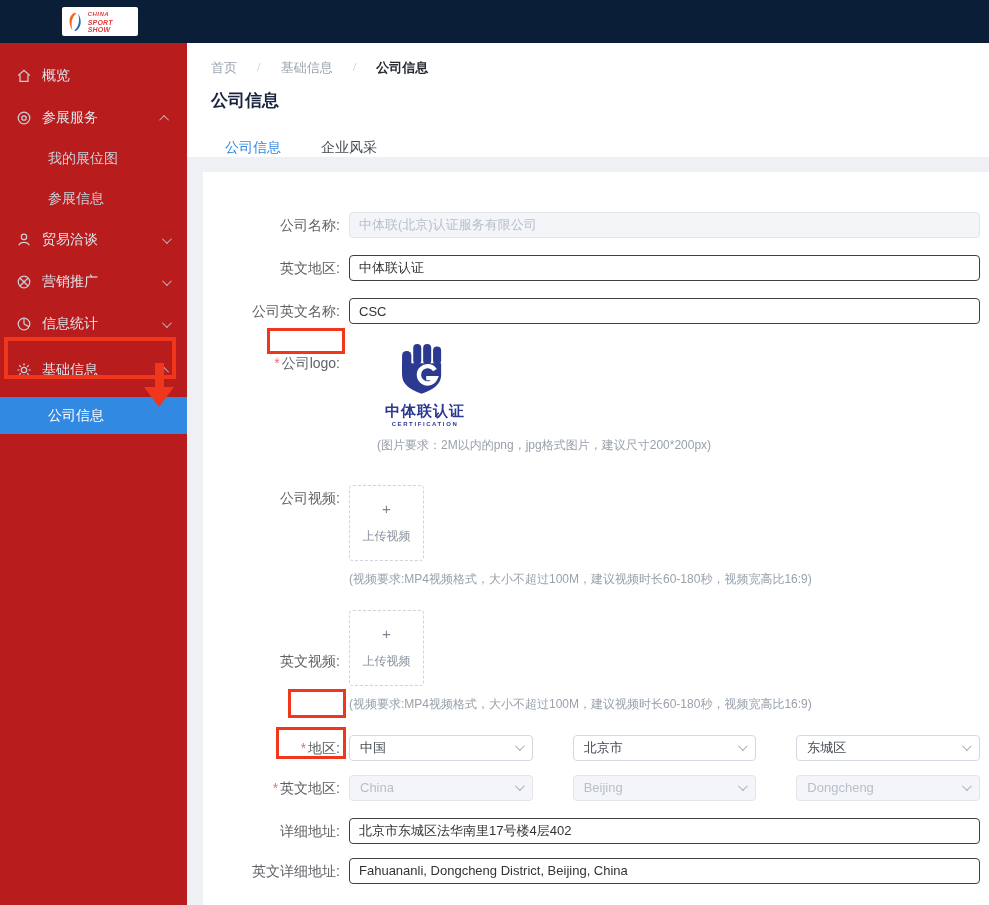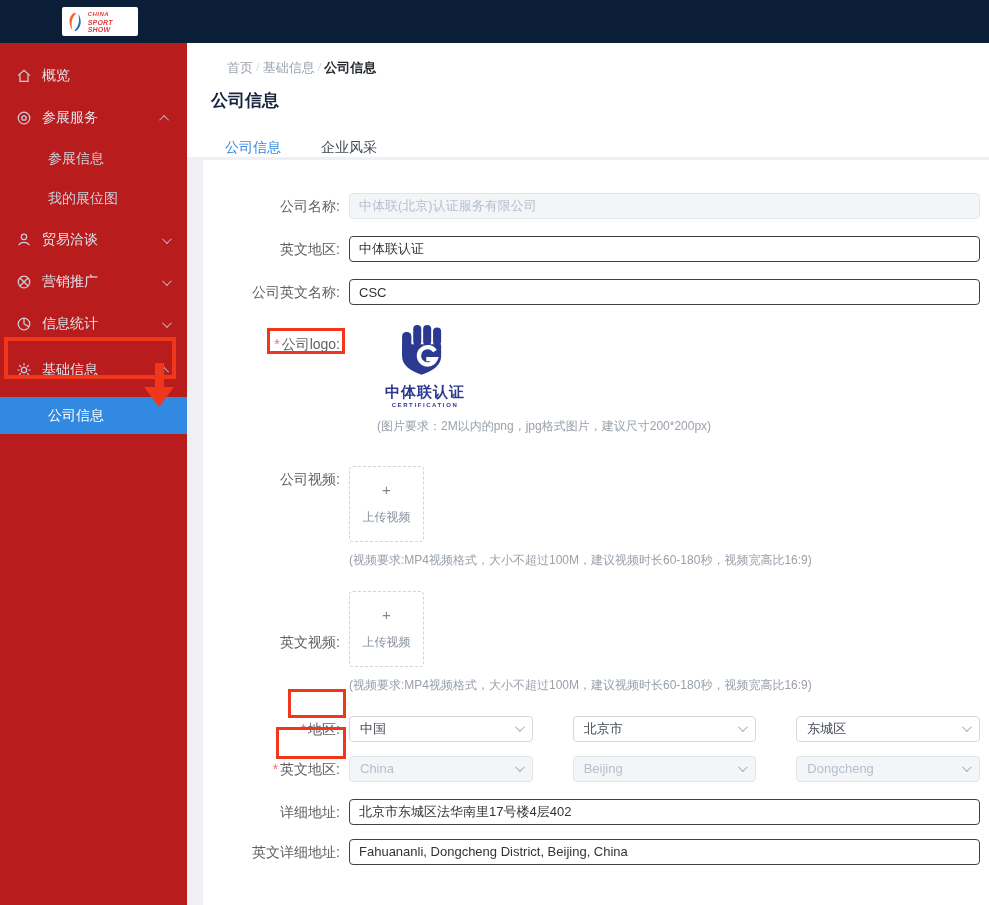--- a/index.html
+++ b/index.html
@@ -26,32 +26,32 @@
   }
   .side-item .micon { width:17px; height:17px; margin-right:9px; flex:none; display:flex; align-items:center; }
   .side-item .lbl { flex:1; }
   .chev { width:7px; height:7px; border-right:1.4px solid #aeb8c4; border-bottom:1.4px solid #aeb8c4; flex:none; }
   .chev.up   { transform:rotate(-135deg) translateY(-2px); }
   .chev.down { transform:rotate(45deg) translateY(-2px); }
   .side-sub { height:40px; display:flex; align-items:center; padding-left:48px; color:#c9d2dd; font-size:14px; cursor:pointer; }
   .side-sub.active { background:#3189e2; color:#fff; height:37px; }
   
   .main { position:absolute; left:187px; top:43px; width:802px; height:862px; background:#fff; }
-  .breadcrumb { position:absolute; left:40px; top:16px; font-size:13px; color:#9aa3af; display:flex; gap:3px;font-family:Liberation Serif, serif; }
+  .breadcrumb { position:absolute; left:24px; top:16px; font-size:13px; color:#9aa3af; display:flex; gap:20px;font-family:Liberation Serif, serif; }
   .breadcrumb .sep { color:#c4c9d0; }
   .breadcrumb .cur { color:#24292f; font-weight:bold; }
   .breadcrumb .lnk { cursor:pointer; }
   .page-title { position:absolute; left:24px; top:46px; font-size:17px; font-weight:bold; color:#17233d; }
   .tabs { position:absolute; left:24px; top:88px; display:flex; }
   .tab { padding:8px 14px 10px 14px; font-size:14px; color:#434a54; cursor:pointer; border-bottom:2px solid transparent; margin-right:12px; }
   .tab.active { color:#3189e2; border-bottom-color:#3189e2; }
   .gray-band { position:absolute; left:0; top:114px; width:802px; height:15px; background:#eef0f4; }
   .gutter { position:absolute; left:0; top:129px; width:16px; height:733px; background:#eef0f4; }
   
-  .card { position:absolute; left:16px; top:117px; width:786px; height:719px; background:#fff; padding:33px 9px 0 0; overflow:hidden; }
+  .card { position:absolute; left:16px; top:136px; width:786px; height:719px; background:#fff; padding:33px 9px 0 0; overflow:hidden; }
   .frow { display:flex; align-items:flex-start; margin-bottom:17px; }
   .flabel { width:146px; flex:none; text-align:right; padding-right:9px; font-size:14px; color:#606266; line-height:26px; white-space:nowrap; }
   .req { color:#f56c6c; margin-right:2px; }
   .fctrl { flex:1; min-width:0; }
   .tinput {
     width:100%; height:26px; border:1px solid #404040; border-radius:4px; padding:0 9px;
     font-size:13px; color:#333; font-family:inherit; background:#fff; outline:none;
   }
   .tinput:disabled { background:#f3f5f8; color:#b7bfca; border-color:#e2e5ea; }
   .hint { font-size:12px; color:#99a1ab; margin-top:10px; }
@@ -119,24 +119,24 @@
       <svg width="16" height="16" viewBox="0 0 18 18" fill="none" stroke="#c7cfda" stroke-width="1.4">
         <circle cx="9" cy="9" r="6.5"></circle>
           <circle cx="9" cy="9" r="2.5"></circle>
       </svg>
     </span>
     <span class="lbl">参展服务</span>
     <span class="chev up"></span>
   </div>
 
   <div class="side-sub">
+    <span>我的展位图</span>
+  </div>
+  <div class="side-sub">
     <span>参展信息</span>
-  </div>
-  <div class="side-sub">
-    <span>我的展位图</span>
   </div>
 
   <div class="side-item">
     <span class="micon">
       <svg width="16" height="16" viewBox="0 0 18 18" fill="none" stroke="#c7cfda" stroke-width="1.4">
         <circle cx="9" cy="5.5" r="3"></circle>
           <path d="M3 15 C5 10.5 13 10.5 15 15"></path>
       </svg>
     </span>
     <span class="lbl">贸易洽谈</span>

